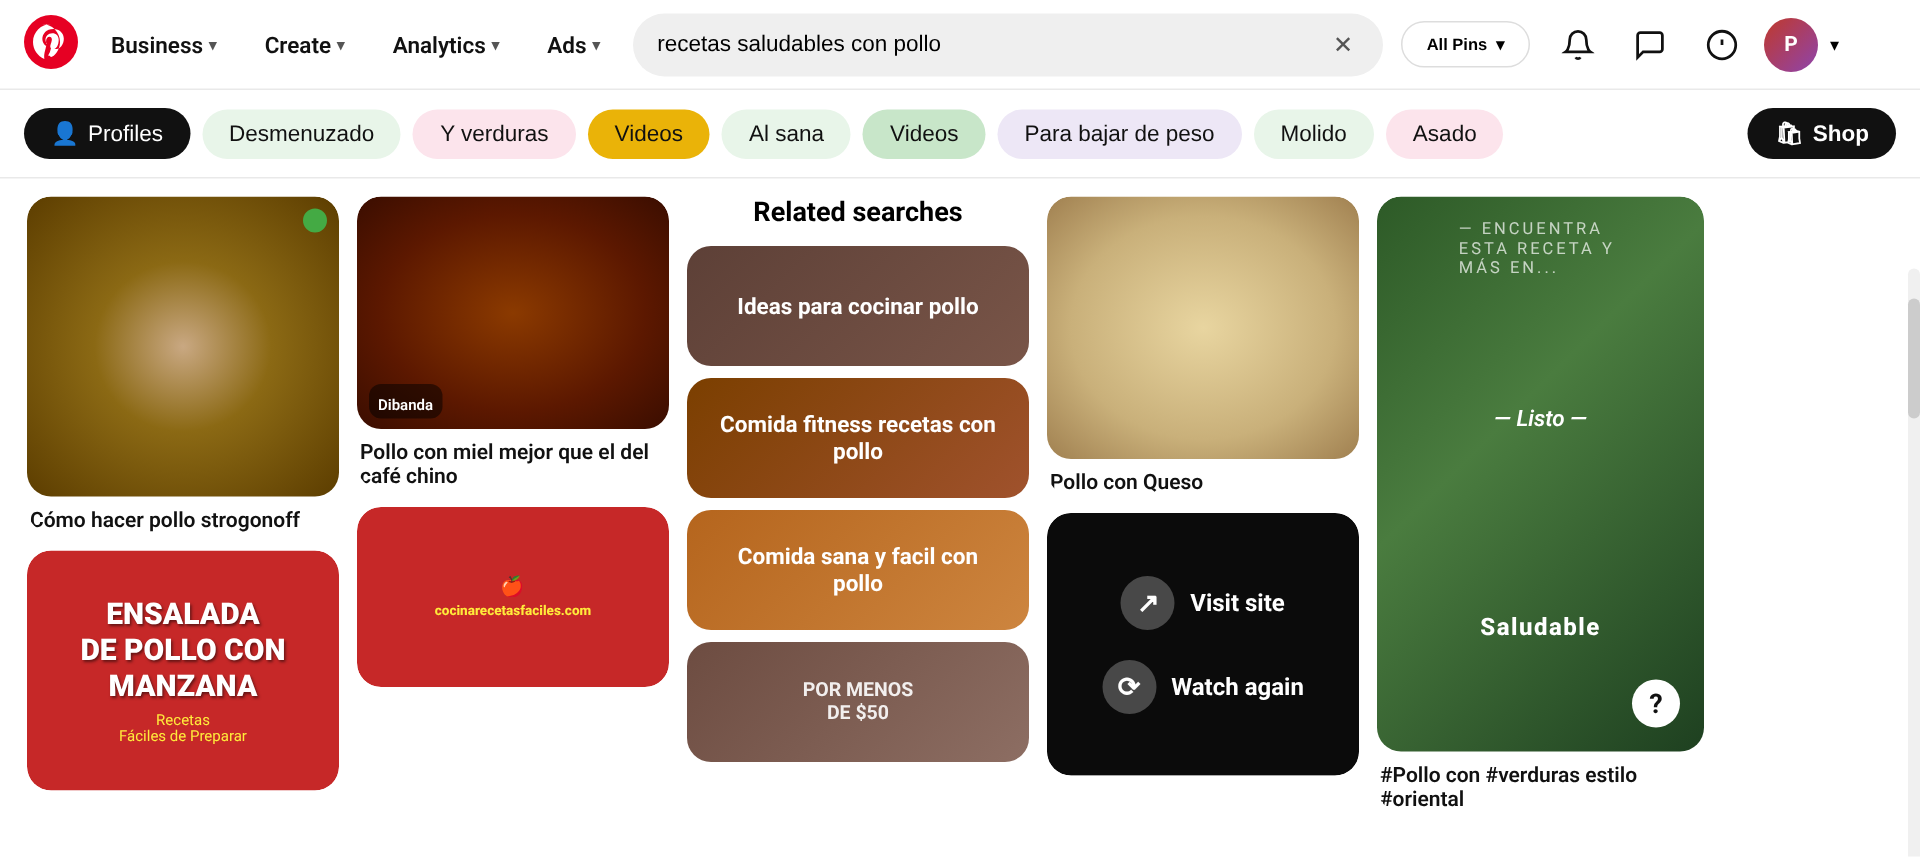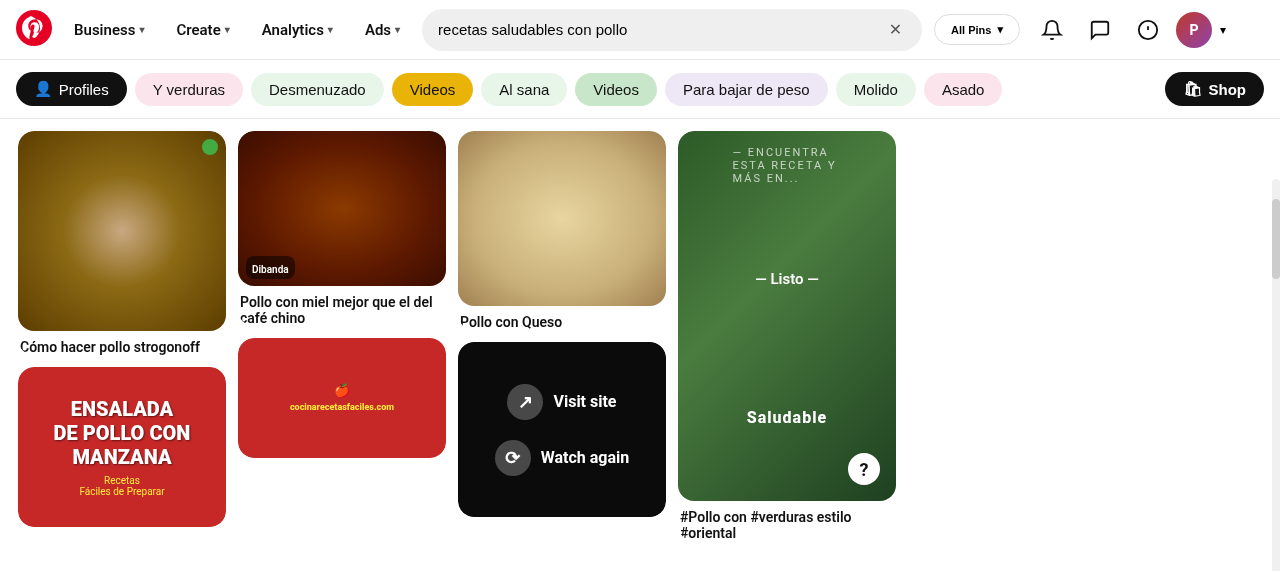--- a/index.html
+++ b/index.html
@@ -224,25 +224,25 @@
     <div class="avatar">P</div>
     <div class="chevron-down-header">▾</div>
   </div>
 </header>
 
 <nav class="filter-bar">
   <button class="filter-chip chip-profiles">
     <span>👤</span>
     <span>Profiles</span>
   </button>
+  <button class="filter-chip chip-default" style="background:#e8f5e9;">
+    <span>Desmenuzado</span>
+  </button>
   <button class="filter-chip chip-default" style="background:#fce4ec;">
     <span>Y verduras</span>
-  </button>
-  <button class="filter-chip chip-default" style="background:#e8f5e9;">
-    <span>Desmenuzado</span>
   </button>
   <button class="filter-chip chip-default" style="background:#eab308;">
     <span>Videos</span>
   </button>
   <button class="filter-chip chip-default" style="background:#e8f5e9;">
     <span>Al sana</span>
   </button>
   <button class="filter-chip chip-default" style="background:#c8e6c9;">
     <span>Videos</span>
   </button>
@@ -291,20 +291,39 @@
       <div class="card-label">Pollo con miel mejor que el del café chino</div>
     </div>
 
     <div class="card">
       <div class="fake-img" style="height:120px; background:#c62828; display:flex; align-items:center; justify-content:center; padding:8px;">
         <div style="color:#fff; font-size:13px; font-weight:800; text-align:center;">🍎<br><span style="font-size:9px; color:#ffeb3b;">cocinarecetasfaciles.com</span></div>
       </div>
     </div>
   </div>
 
+  <div class="related-col" style="width:240px;">
+    <div class="related-title">Related searches</div>
+
+    <div class="related-card" style="height:80px; background: linear-gradient(135deg, #5d4037, #795548);">
+      <span style="font-size:15px;">Ideas para cocinar pollo</span>
+    </div>
+
+    <div class="related-card" style="height:80px; background: linear-gradient(135deg, #7b3f00, #a0522d);">
+      <span style="font-size:15px;">Comida fitness recetas con pollo</span>
+    </div>
+
+    <div class="related-card" style="height:80px; background: linear-gradient(135deg, #b5651d, #cd853f);">
+      <span style="font-size:15px;">Comida sana y facil con pollo</span>
+    </div>
+
+    <div class="related-card" style="height:80px; background: linear-gradient(135deg, #6d4c41, #8d6e63); overflow:hidden;">
+      <span style="font-size:13px; opacity:0.9;">POR MENOS<br>DE $50</span>
+    </div>
+  </div>
 
   <div class="col" style="width:220px;">
 
     <div class="card">
       <div class="fake-img" style="height:175px; background: radial-gradient(ellipse, #e8d5a0, #c9b07a 60%, #a08050 100%);"></div>
       <div class="card-label">Pollo con Queso</div>
     </div>
 
     <div class="card" style="position:relative;">
       <div class="fake-img" style="height:175px; background: #1a1a1a;"></div>
@@ -320,21 +339,21 @@
       </div>
     </div>
   </div>
 
   <div class="col" style="width:230px;">
 
     <div class="card" style="position:relative;">
       <div class="fake-img" style="height:370px; background: linear-gradient(135deg, #2d5a27 0%, #4a7c3f 40%, #1e4020 100%); overflow:hidden; position:relative;">
 
         <div style="position:absolute; top:15px; left:50%; transform:translateX(-50%); color:#fff; font-size:11px; opacity:0.7; letter-spacing:2px;">— ENCUENTRA ESTA RECETA Y MÁS EN...</div>
-        <div style="position:absolute; top:40%; left:50%; transform:translate(-50%,-50%); color:#fff; font-size:15px; font-weight:600; text-align:left; white-space:nowrap;">— Listo —</div>
+        <div style="position:absolute; top:40%; left:50%; transform:translate(-50%,-50%); color:#fff; font-style:italic; font-size:15px; font-weight:600; text-align:left; white-space:nowrap;">— Listo —</div>
         <div style="position:absolute; bottom:20%; left:50%; transform:translateX(-50%); color:#fff; font-size:16px; font-weight:800; text-align:center; letter-spacing:1px;">Saludable</div>
 
         <div style="position:absolute; bottom:16px; right:16px; width:32px; height:32px; background:#fff; border-radius:50%; display:flex; align-items:center; justify-content:center; font-size:18px; font-weight:bold; color:#111;">?</div>
       </div>
       <div class="card-label">#Pollo con #verduras estilo #oriental</div>
     </div>
   </div>
 
   <div class="scrollbar-track">
     <div class="scrollbar-thumb"></div>

